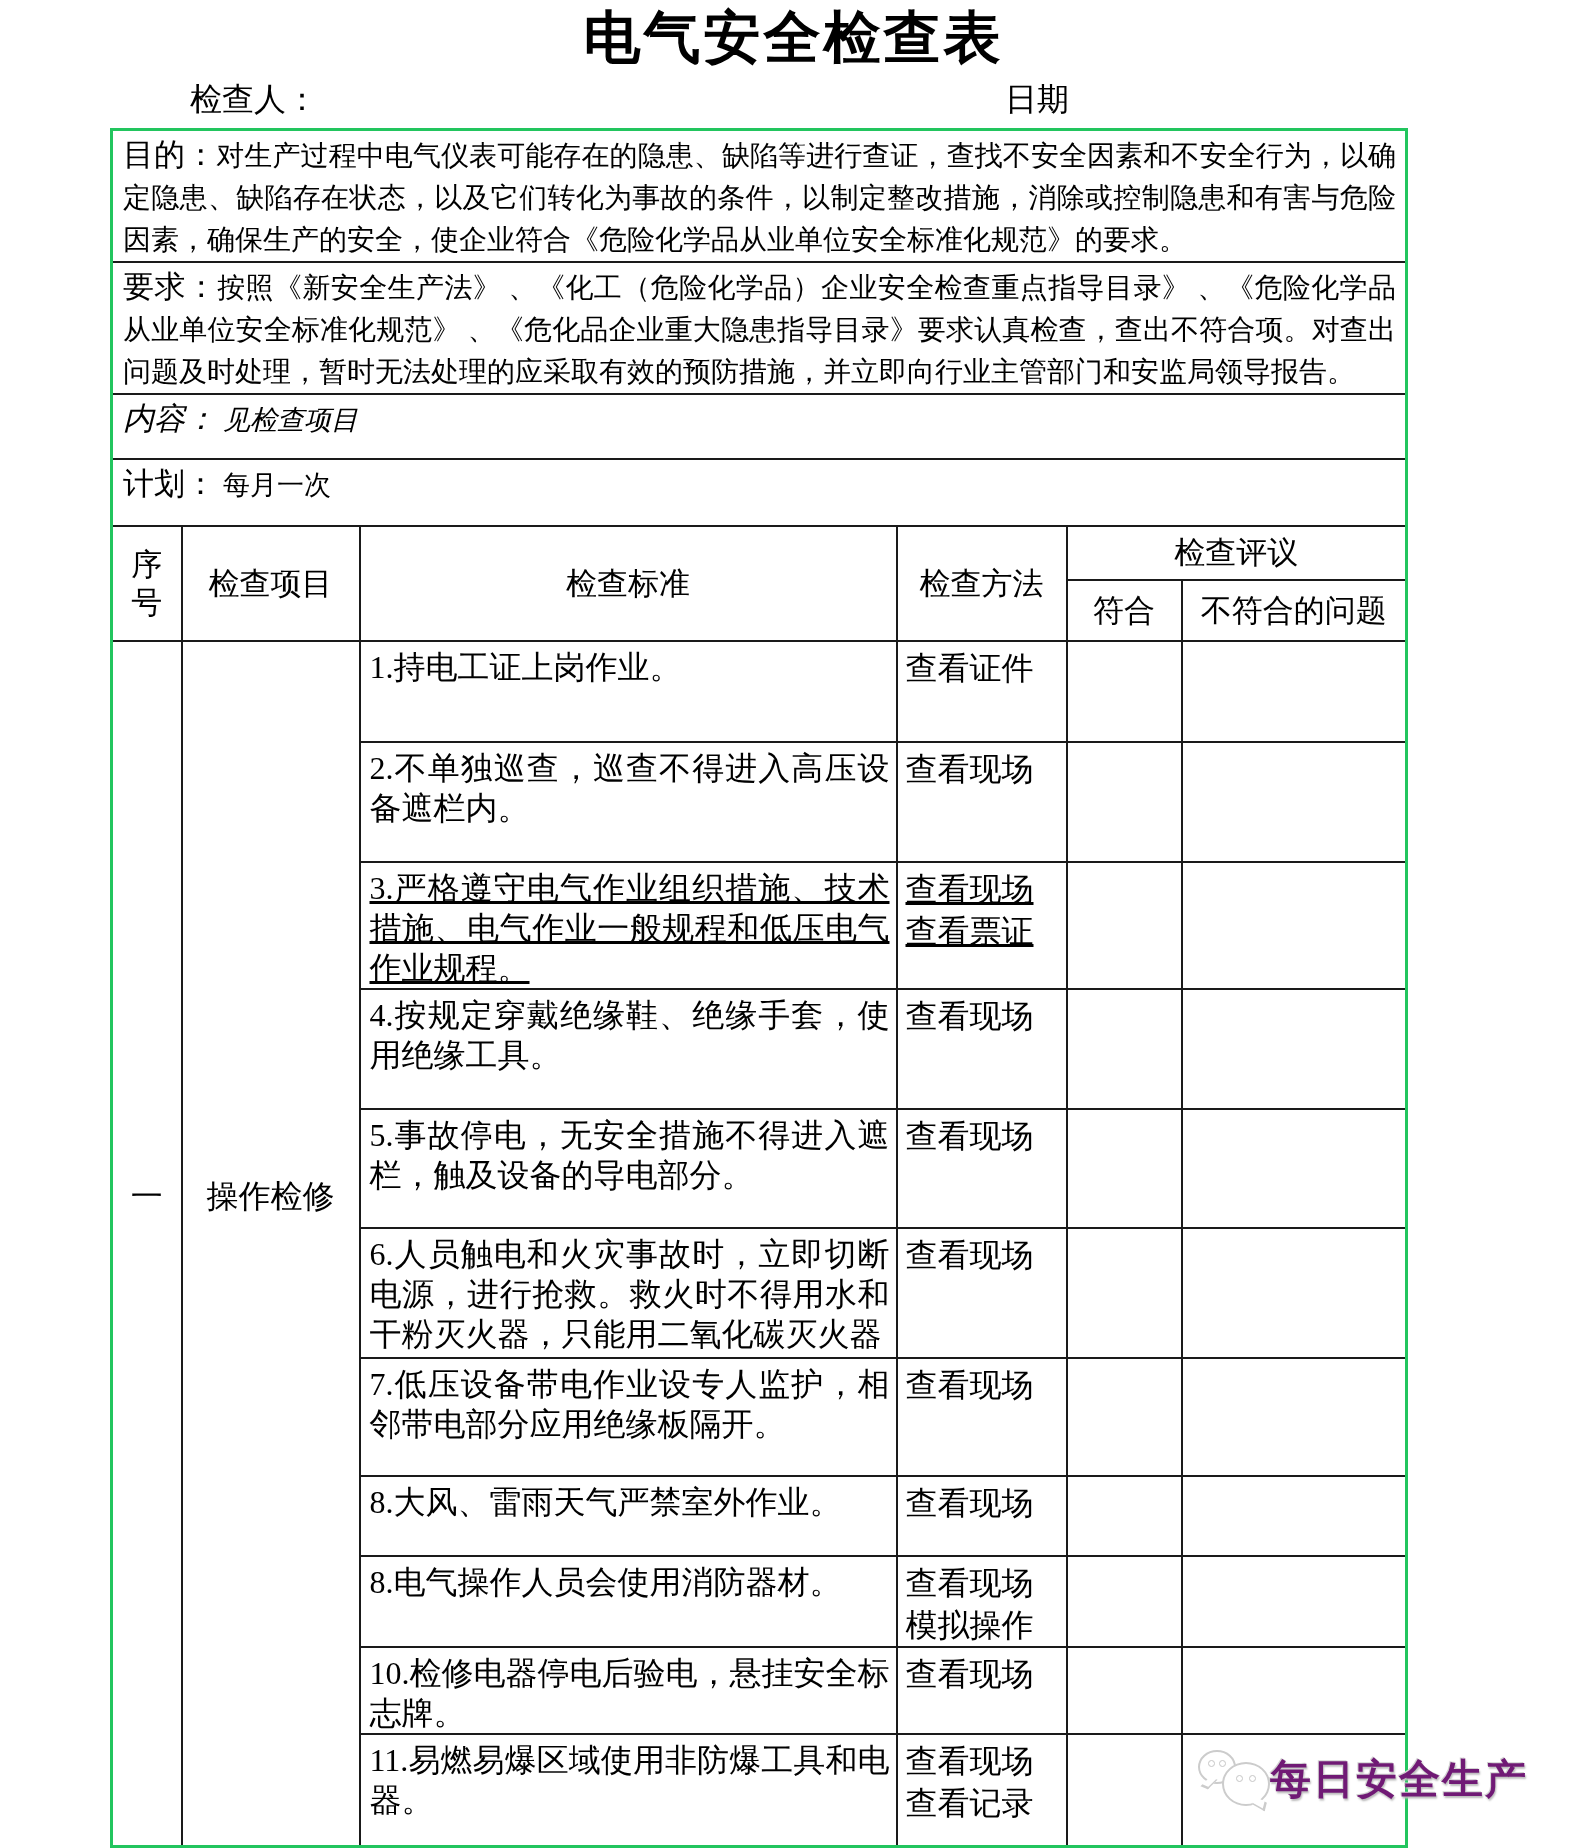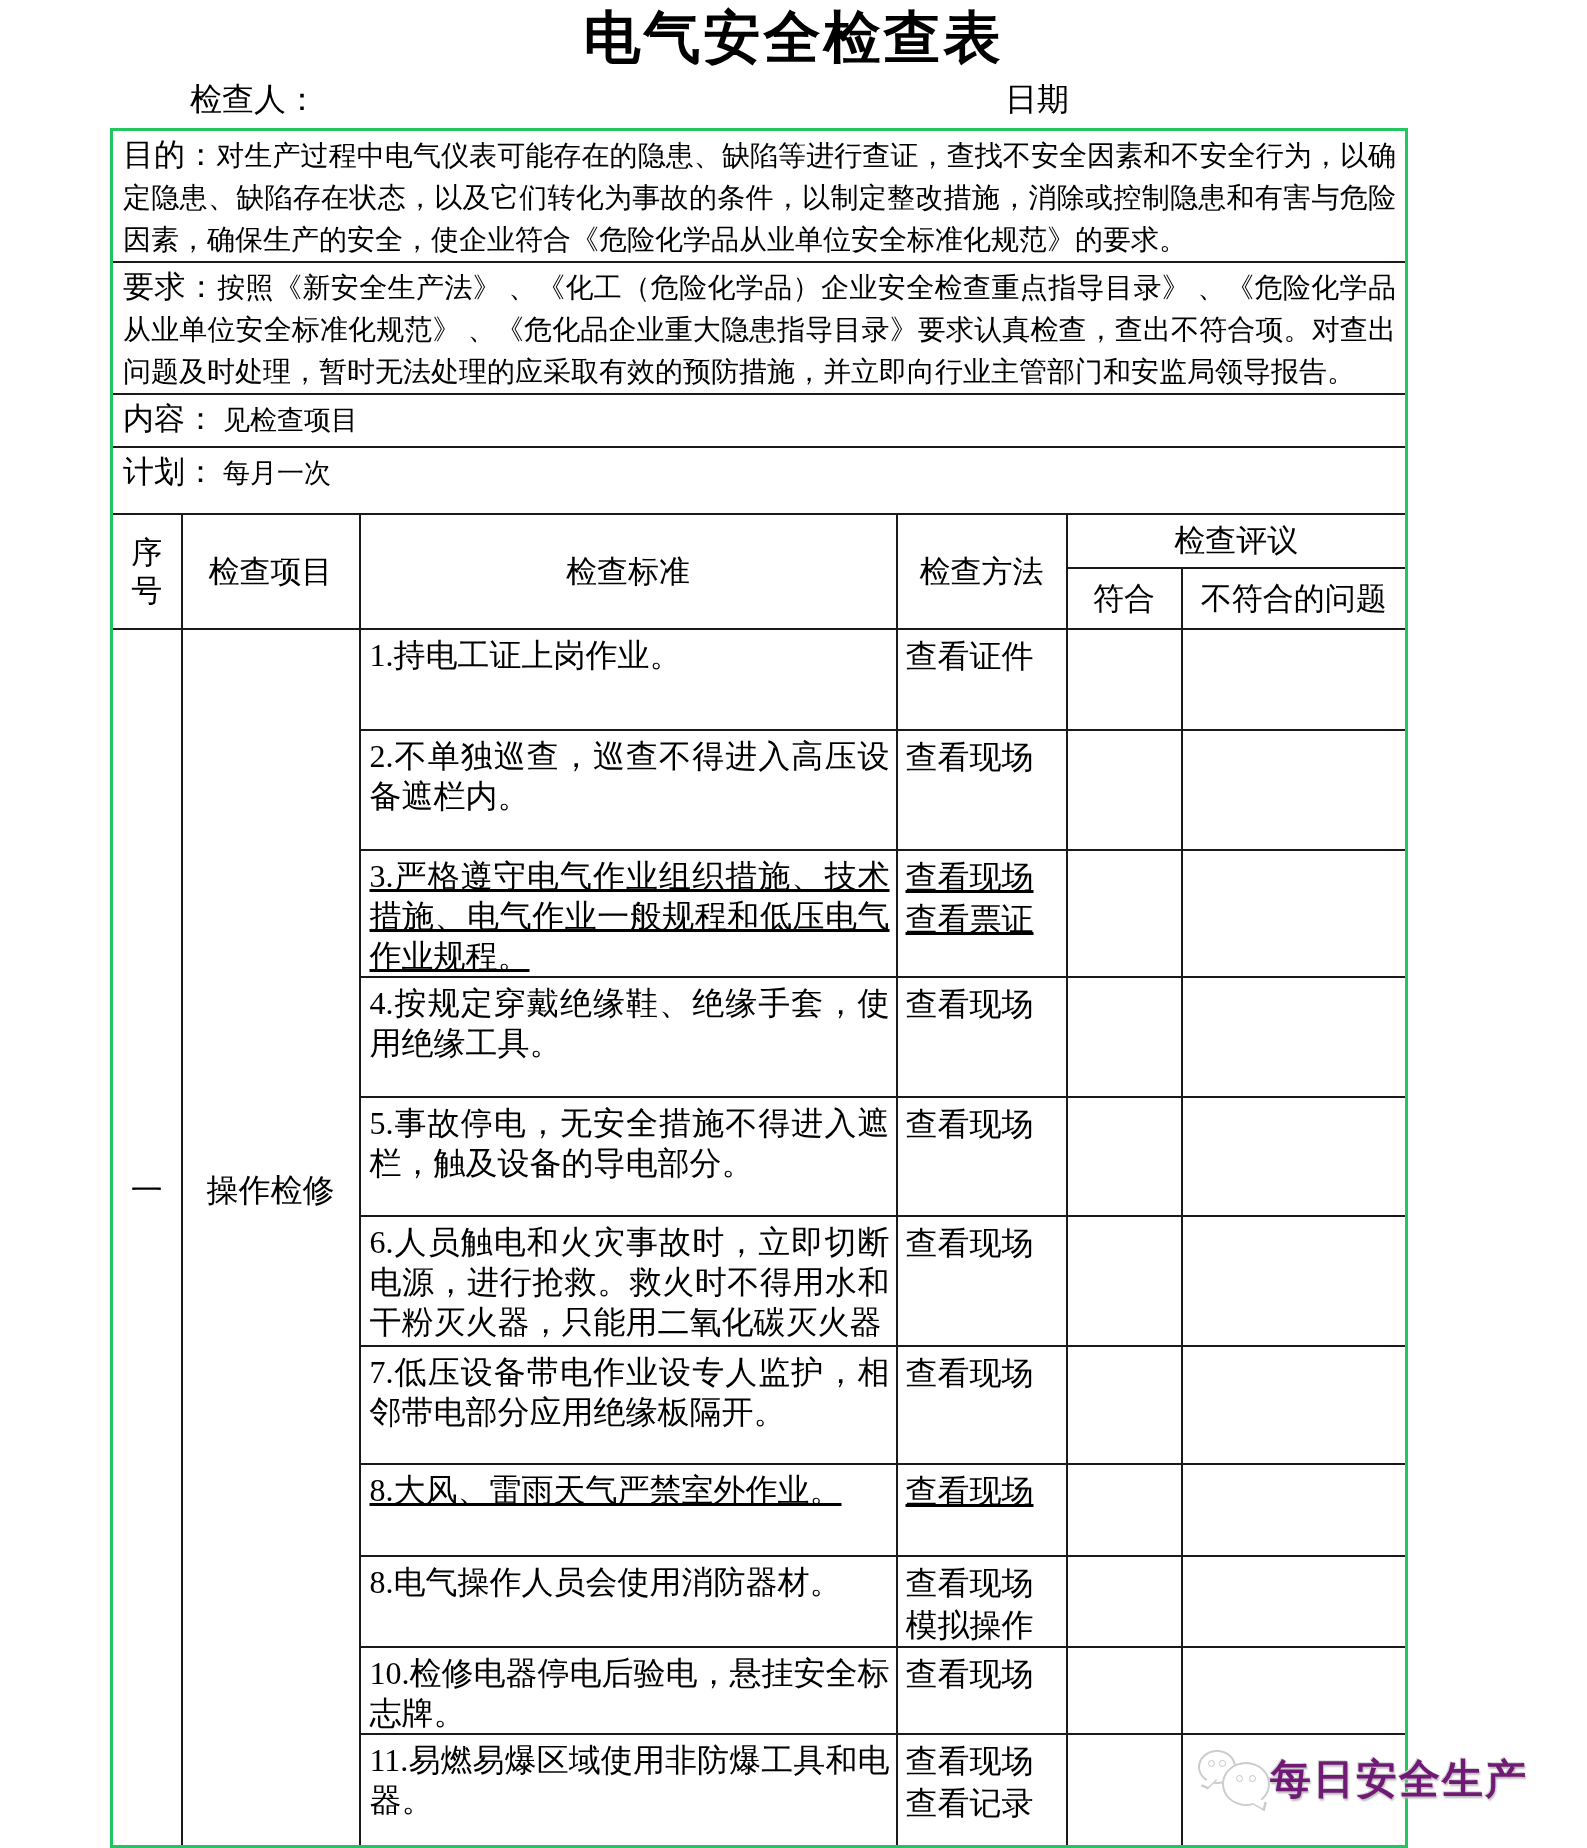--- a/index.html
+++ b/index.html
@@ -22,42 +22,42 @@
   table.sheet td{border:2px solid #1a1a1a;box-sizing:border-box;overflow:hidden;}
   
   td.info-cell{
     vertical-align:top;padding:3px 9px 0 10px;
     font-size:28px;line-height:42px;text-align:justify;word-break:break-all;
   }
   td.info-cell .row-label{font-size:31px;}
   td.info-cell.single .row-value{font-size:27px;}
   tr.h-purpose{height:129px;}
   tr.h-req{height:128px;}
-  tr.h-content{height:53px;}
+  tr.h-content{height:65px;font-style:italic;}
   tr.h-plan{height:67px;}
   
   tr.head1{height:54px;}
   tr.head2{height:61px;}
   td.hd{
     text-align:center;vertical-align:middle;font-size:31px;line-height:36px;padding:0;
   }
   td.hd .force-wrap{display:inline-block;width:1.15em;line-height:38px;}
   
   td.std{
     vertical-align:top;padding:5px 6px 0 9px;font-size:32px;line-height:40px;
     text-align:justify;word-break:break-all;
   }
   td.mth{
     vertical-align:top;padding:5px 2px 0 8px;font-size:32px;line-height:42px;
     white-space:pre-line;
   }
   td.seq-cell,td.item-cell{text-align:center;vertical-align:middle;font-size:32px;}
   td.seq-cell span,td.item-cell span{position:relative;top:-46px;display:inline-block;}
   tr.r1{height:101px;} tr.r2{height:120px;} tr.r3{height:126px;text-decoration:underline;} tr.r4{height:120px;}
-  tr.r5{height:119px;} tr.r6{height:130px;} tr.r7{height:118px;margin-top:39px;} tr.r8{height:92px;text-decoration:underline;}
+  tr.r5{height:119px;} tr.r6{height:130px;} tr.r7{height:118px;margin-top:39px;} tr.r8{height:80px;}
   tr.r9{height:87px;} tr.r10{height:84px;margin-top:36px;} tr.r11{height:112px;}
   td.eval{background:#fff;}
   
   .watermark{
     position:absolute;left:1196px;top:1744px;width:320px;height:70px;
     display:flex;align-items:center;z-index:5;
   }
   .wm-icon{position:relative;width:74px;height:62px;flex:0 0 auto;}
   .wm-bubble{position:absolute;border:2px solid #cccccc;background:#ffffff;border-radius:50%;}
   .wm-b1{left:2px;top:2px;width:34px;height:30px;}

